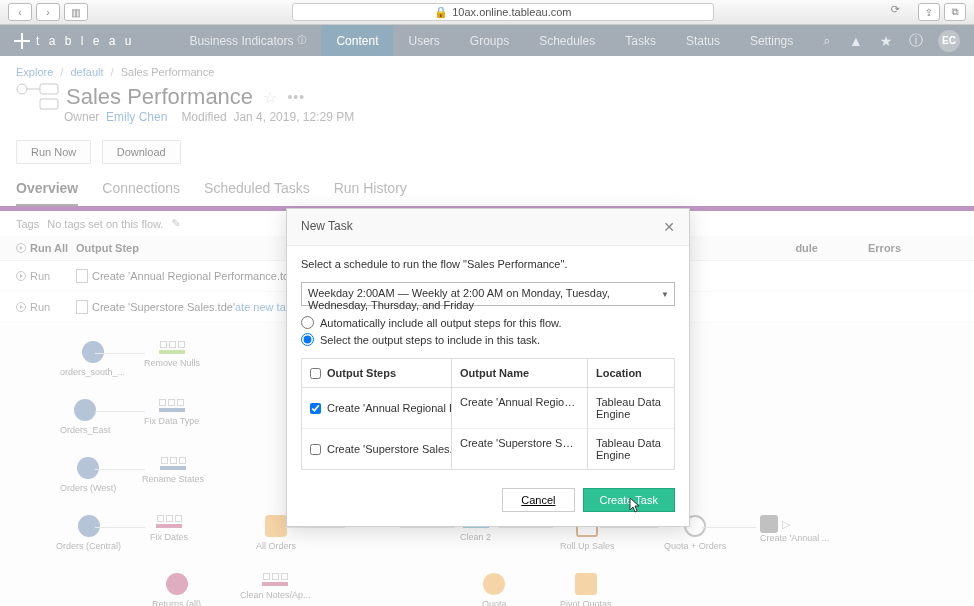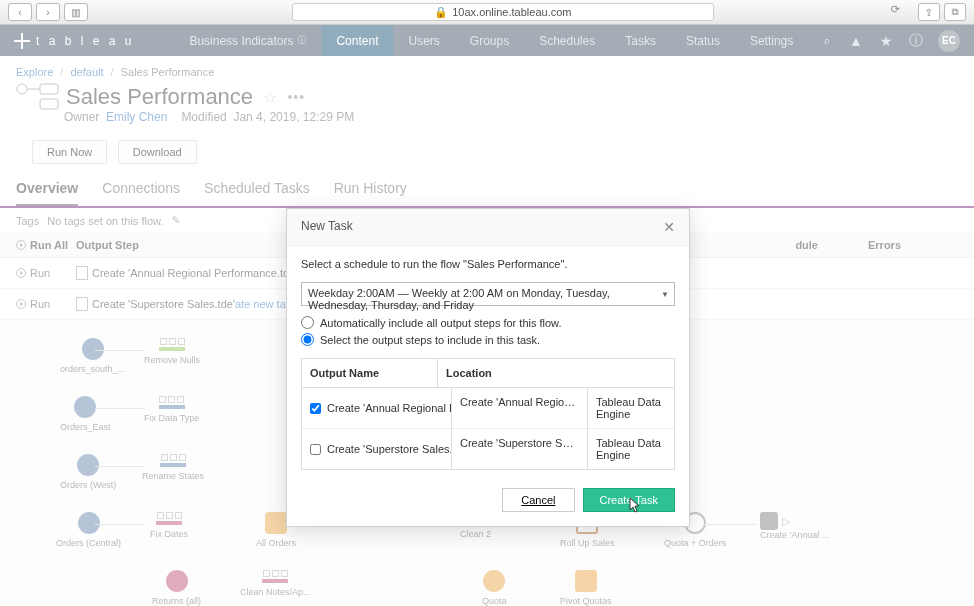--- a/index.html
+++ b/index.html
@@ -36,25 +36,25 @@
     .title-row { display:flex; align-items:center; gap:10px;}
     .flow-glyph { width:40px; height:18px; display:flex; align-items:center;}
     .flow-glyph svg { overflow:visible;}
     .page-title { font-size: 22px; font-weight: 400; color:#333;}
     .star { font-size:16px; color:#bbb;}
     .dots { font-size:14px; color:#888; letter-spacing:1px;}
     .meta-row { display:flex; align-items:center; gap:14px; font-size:12px; color:#666; padding-left: 48px;}
     .meta-row a { color:#2c72b8; text-decoration:none;}
     
     
-    .actions-row { padding: 8px 32px; background:#fff;}
+    .actions-row { padding: 8px 16px; background:#fff;}
     .btn { display:inline-block; padding: 5px 14px; border:1px solid #ccc; background:#fafafa; font-size:11px; border-radius:1px; margin-right:6px; cursor:pointer;}
     
     
-    .tabs { display:flex; gap: 24px; padding: 0 16px; background:#fff; border-bottom:2px solid #701a75;}
+    .tabs { display:flex; gap: 24px; padding: 0 16px; background:#fff; border-bottom:5px solid #701a75;}
     .tab { padding: 8px 0 8px; font-size:14px; color:#666; cursor:pointer; border-bottom: 2px solid transparent;}
     .tab.active { color:#333; font-weight:600; border-bottom-color:#555;}
     
     
     .tags-row { padding: 6px 16px; font-size: 11px; color:#666; background:#fff; display:flex; align-items:center; gap:8px;}
     .pencil { font-size:11px; color:#888;}
     
     
     .output-table { background:#fff; }
     .t-head { display:flex; padding: 6px 16px; font-size:11px; font-weight:600; color:#333; border-bottom:1px solid #e5e5e5; background:#f7f7f7;}
@@ -376,20 +376,24 @@
     <label class="radio-row">
       <input type="radio" name="inc" style="">
       <span>Automatically include all output steps for this flow.</span>
     </label>
     <label class="radio-row">
       <input type="radio" name="inc" checked="" style="">
       <span>Select the output steps to include in this task.</span>
     </label>
     <div class="modal-table">
       <div class="m-head">
+        <div class="mc1">
+            <input type="checkbox" style="">
+            <span>Output Steps</span>
+          </div>
         <div class="mc2">Output Name</div>
         <div class="mc3">Location</div>
       </div>
       <div class="m-row">
         <div class="mc1">
             <input type="checkbox" checked="" style="">
             <span>Create 'Annual Regional Perf…</span>
           </div>
         <div class="mc2">Create 'Annual Regional Perfo…</div>
         <div class="mc3">Tableau Data Engine</div>

